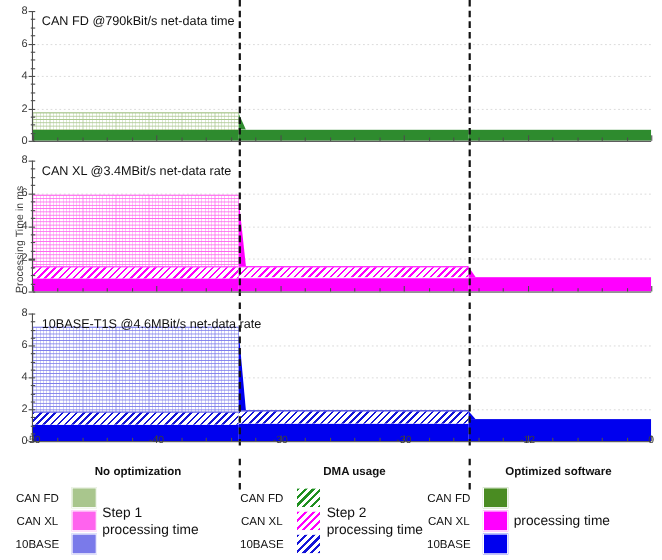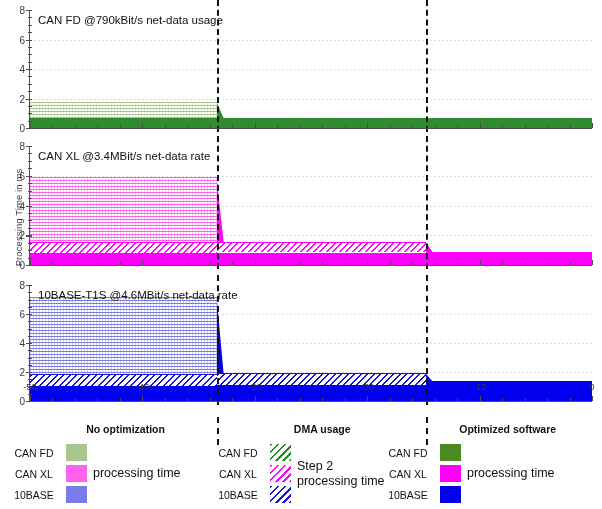--- a/index.html
+++ b/index.html
@@ -52,21 +52,21 @@
 
   .ptitle{position:absolute;font-size:11.5px;color:#111;white-space:nowrap;}
 
   
   .band{position:absolute;left:0;}
 
   
   .vdash{position:absolute;width:0;border-left:2.6px dashed #111;}
 
   
-  #xaxis-strip{position:absolute;left:30px;top:378px;width:562px;height:16px;}
+  #xaxis-strip{position:absolute;left:30px;top:392px;width:562px;height:16px;}
 
   
   .stepcap{position:absolute;font-size:10.5px;font-weight:bold;color:#111;
     text-align:left;transform:translateX(-50%);white-space:nowrap;}
 
   
   .legend{position:absolute;display:flex;align-items:center;}
   .legend .keys{display:flex;flex-direction:column;gap:2px;}
   .legend .keyrow{display:flex;align-items:center;gap:3px;height:19px;}
   .legend .keytext{font-size:10.5px;color:#111;width:56px;text-align:center;
@@ -156,21 +156,21 @@
         <div class="xtick" style="left: 404.64px; height: 3px;"></div>
         <div class="xtick" style="left: 427.12px; height: 3px;"></div>
         <div class="xtick" style="left: 449.6px; height: 5px;"></div>
         <div class="xtick" style="left: 472.08px; height: 3px;"></div>
         <div class="xtick" style="left: 494.56px; height: 3px;"></div>
         <div class="xtick" style="left: 517.04px; height: 3px;"></div>
         <div class="xtick" style="left: 539.52px; height: 3px;"></div>
         <div class="xtick" style="left: 562px; height: 5px;"></div>
         <div class="axisline vaxis"></div>
         <div class="axisline haxis"></div>
-        <div class="ptitle" style="left: 8px; top: 4px;">CAN FD @790kBit/s net-data usage</div>
+        <div class="ptitle" style="left: 8px; top: 4px;">CAN FD @790kBit/s net-data time</div>
       </div>
       <div class="panel" style="top: 146px; height: 119px;">
         <div class="plot">
           <div class="gridline" style="top: 89.25px;"></div>
           <div class="gridline" style="top: 59.5px;"></div>
           <div class="gridline" style="top: 29.75px;"></div>
           <div class="band" style="left: 0px; width: 186.584px; top: 106.802px; height: 12.1975px; background: rgb(255, 0, 255);"></div>
           <div class="band" style="left: 0px; width: 186.584px; top: 96.0925px; height: 10.71px; background: repeating-linear-gradient(135deg, rgb(255, 0, 255) 0px, rgb(255, 0, 255) 1.6px, rgb(255, 255, 255) 1.6px, rgb(255, 255, 255) 4.6px) rgb(255, 255, 255); border-top: 1.4px solid rgb(255, 0, 255); box-sizing: border-box;"></div>
           <div class="band" style="left: 0px; width: 186.584px; top: 31.2375px; height: 64.855px; background: repeating-linear-gradient(0deg, rgb(255, 99, 238) 0px, rgb(255, 99, 238) 1px, rgba(255, 255, 255, 0.62) 1px, rgba(255, 255, 255, 0.62) 3px) 0% 0% / 3px 3px, repeating-linear-gradient(90deg, rgb(255, 99, 238) 0px, rgb(255, 99, 238) 1px, rgba(255, 255, 255, 0.62) 1px, rgba(255, 255, 255, 0.62) 3px); border-top: 1.4px solid rgb(255, 99, 238); box-sizing: border-box;"></div>
           <div class="band" style="left: 186.584px; width: 7px; top: 31.2375px; height: 64.855px; background: rgb(255, 0, 255); clip-path: polygon(0px 0px, 100% 100%, 0px 100%);"></div>
@@ -330,20 +330,21 @@
           <div class="keyrow">
             <span class="keytext">CAN XL</span>
             <span class="swatch sw-s1-magenta"></span>
           </div>
           <div class="keyrow">
             <span class="keytext">10BASE</span>
             <span class="swatch sw-s1-blue"></span>
           </div>
         </div>
         <div class="steptext">
+          <div>Step 1</div>
           <div>processing time</div>
         </div>
       </div>
       <div class="legend" style="left: 210px; top: 443px;">
         <div class="keys">
           <div class="keyrow">
             <span class="keytext">CAN FD</span>
             <span class="swatch sw-s2-green"></span>
           </div>
           <div class="keyrow">

